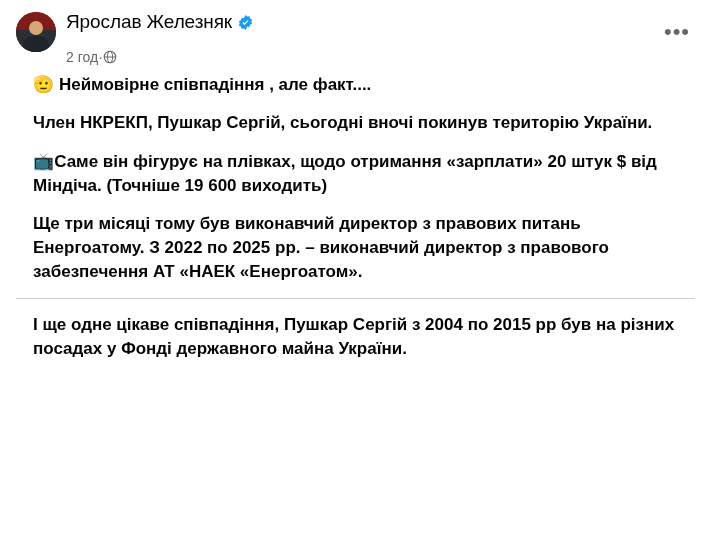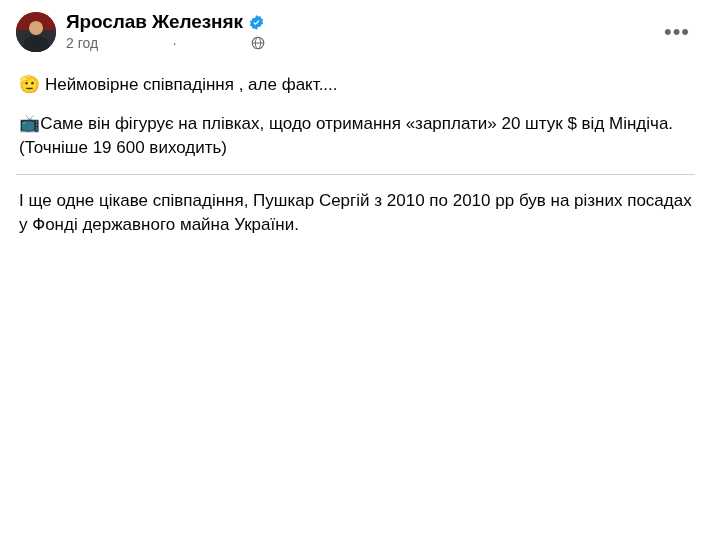--- a/index.html
+++ b/index.html
@@ -79,39 +79,38 @@
   }
 
   .name-row {
     display: flex;
     align-items: center;
     gap: 5px;
   }
 
   .author-name {
     font-size: 19px;
-    font-weight: bold;
+    font-weight: normal;
     line-height: 22px;
     color: #050505;
     letter-spacing: -0.1px;
   }
 
   .verified {
     width: 17px;
     height: 17px;
     flex: 0 0 17px;
     display: inline-block;
   }
 
   .meta-row {
     display: flex;
     align-items: center;
-    gap: 18px;
-    margin-top: 2px;
-    justify-content: space-between;
+    gap: 0;
+    margin-top: 16px;
   }
 
   .meta-time {
     font-size: 14px;
     color: #65676b;
     line-height: 16px;
   }
 
   .meta-dot {
     font-size: 14px;
@@ -144,23 +143,24 @@
   }
 
   .post-body {
     padding-top: 10px;
     font-size: 17px;
     line-height: 24px;
     color: #050505;
   }
 
   .para {
-    margin: 0 0 14px 3px;
+    margin: 0 0 14px 17px;
     white-space: pre-wrap;
     word-wrap: break-word;
+    font-weight: bold;
   }
   .para:last-child { margin-bottom: 0; }
 
   .emoji {
     font-family: "DejaVu Sans", sans-serif;
     font-size: 17px;
   }
 
   .divider {
     border: none;
@@ -205,24 +205,26 @@
       </div>
     </div>
 
     <div class="more-btn">•••</div>
   </div>
 
   <div class="post-body">
 
     <p class="para"><span class="emoji">🫡</span><span> Неймовірне співпадіння , але факт....</span></p>
 
+    <p class="para"><span>Член НКРЕКП, Пушкар Сергій, сьогодні вночі покинув територію України.</span></p>
 
     <p class="para"><span class="emoji">📺</span><span>Саме він фігурує на плівках, щодо отримання «зарплати» 20 штук $ від Міндіча. (Точніше 19 600 виходить)</span></p>
 
+    <p class="para"><span>Ще три місяці тому був виконавчий директор з правових питань Енергоатому. З 2022 по 2025 рр. – виконавчий директор з правового забезпечення АТ «НАЕК «Енергоатом».</span></p>
 
 
     <hr class="divider">
 
-    <p class="para"><span>І ще одне цікаве співпадіння, Пушкар Сергій з 2010 по 2010 рр був на різних посадах у Фонді державного майна України.</span></p>
+    <p class="para"><span>І ще одне цікаве співпадіння, Пушкар Сергій з 2004 по 2015 рр був на різних посадах у Фонді державного майна України.</span></p>
 
 
   </div>
 </div>
 
 </body></html>

